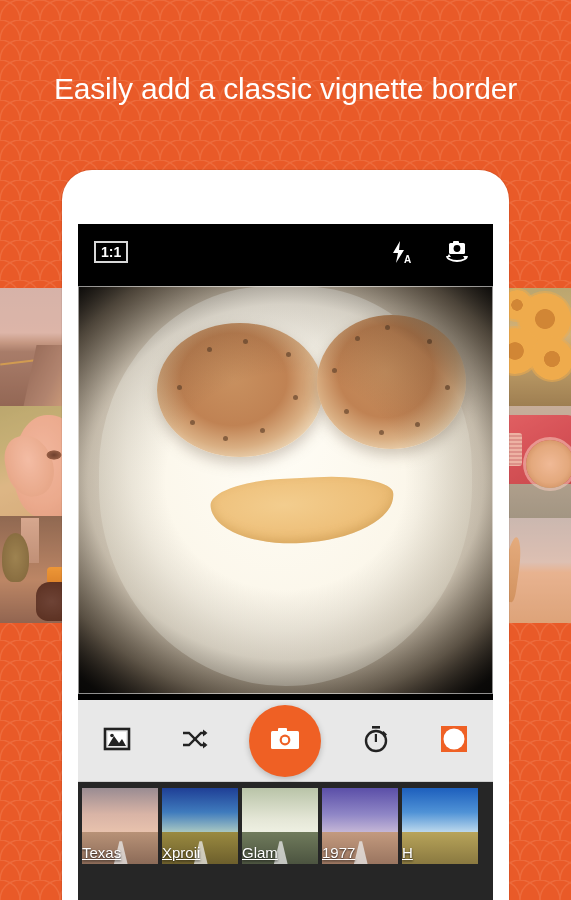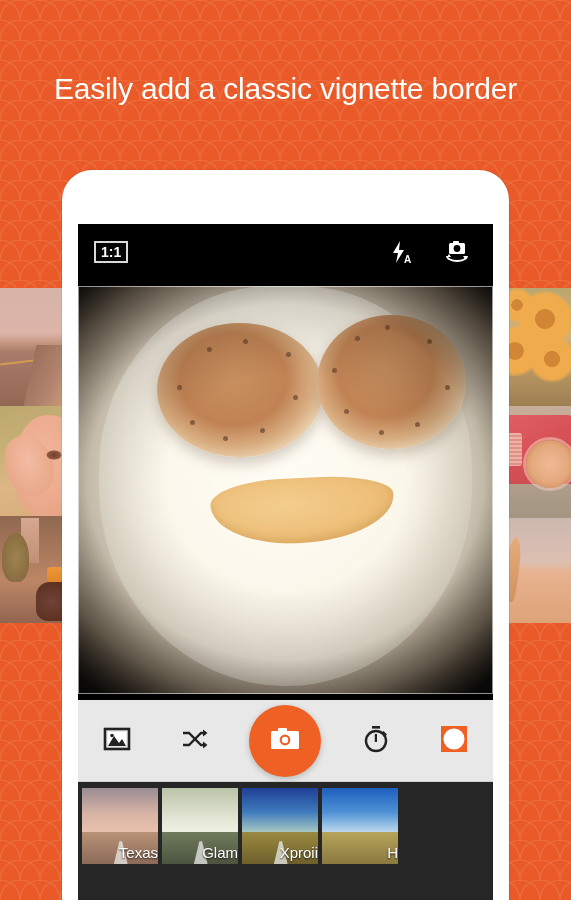--- a/index.html
+++ b/index.html
@@ -315,23 +315,24 @@
   .filter-thumb .road {
     position:absolute; left:42%; bottom:0; width:18%; height:30%;
     background: rgba(235,235,235,.75);
     clip-path: polygon(40% 0, 60% 0, 100% 100%, 0 100%);
   }
   .filter-label {
     position: absolute;
     left: 0; right: 0; bottom: 0;
     color: #ffffff;
     font-size: 15px;
-    text-align: right;
+    text-align: left;
     padding: 2px 0 3px;
     text-shadow: 0 1px 2px rgba(0,0,0,.85);
+    text-decoration: underline;
   }
   .filter-item.selected .filter-label {
     background: #ef6024;
     text-shadow: none;
   }
 
   
   .f-texas .sky  { background: linear-gradient(#9a8c92, #d9b4a6 60%, #e8c2ad); }
   .f-texas .land { background: linear-gradient(#b89277, #8c6b58); }
   .f-glam  .sky  { background: linear-gradient(#b9c4a8, #e4e6d6 70%, #eef0e2); }
@@ -520,39 +521,47 @@
 
       <div class="filter-item f-texas">
         <div class="filter-thumb">
           <div class="sky"></div>
             <div class="land"></div>
             <div class="road"></div>
         </div>
         <div class="filter-label">Texas</div>
       </div>
 
+      <div class="filter-item f-xproii">
+        <div class="filter-thumb">
+          <div class="sky"></div>
+            <div class="land"></div>
+            <div class="road"></div>
+        </div>
+        <div class="filter-label">Xproii</div>
+      </div>
+
       <div class="filter-item f-glam">
         <div class="filter-thumb">
           <div class="sky"></div>
             <div class="land"></div>
             <div class="road"></div>
         </div>
         <div class="filter-label">Glam</div>
       </div>
 
-      <div class="filter-item f-xproii">
+
+      <div class="filter-item f-1977">
         <div class="filter-thumb">
           <div class="sky"></div>
             <div class="land"></div>
             <div class="road"></div>
         </div>
-        <div class="filter-label">Xproii</div>
-      </div>
-
-
+        <div class="filter-label">1977</div>
+      </div>
 
       <div class="filter-item f-h">
         <div class="filter-thumb">
           <div class="sky"></div>
             <div class="land"></div>
         </div>
         <div class="filter-label">H</div>
       </div>
 
     </div>

